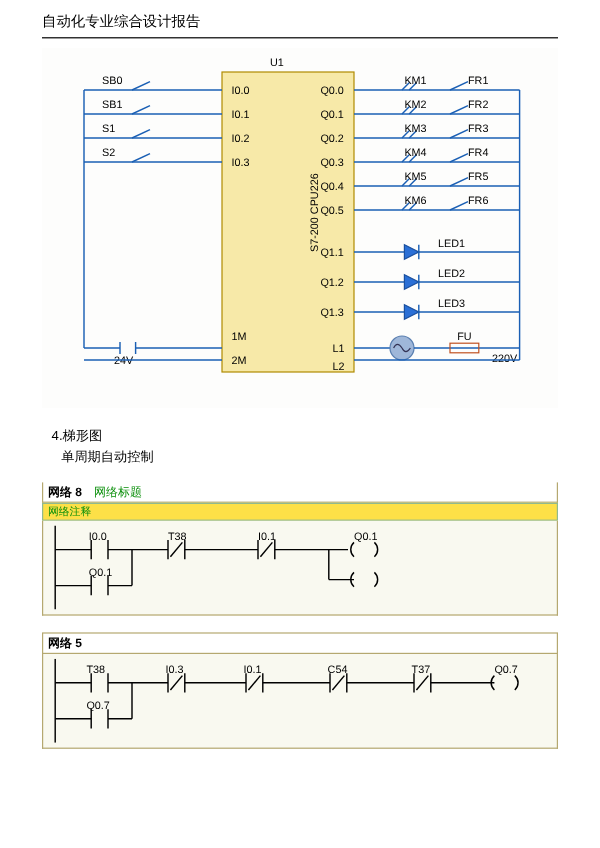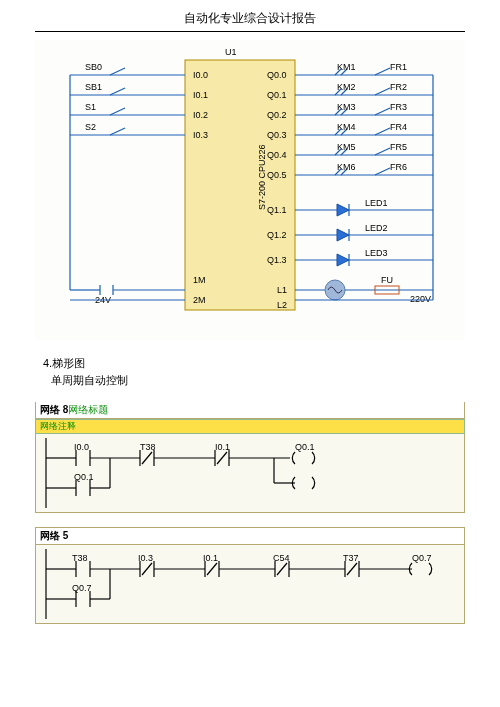--- a/index.html
+++ b/index.html
@@ -1,29 +1,29 @@
 <!DOCTYPE html>
 <html><head>
 <meta charset="utf-8">
 <style>
 body{margin:0;font-family:"SimSun","Microsoft YaHei",sans-serif;font-size:10px;background:#fff;color:#000;width:500px}
 .page{padding:10px 35px}
-.title{text-align:center;font-size:12px;margin-bottom:4px}
+.title{font-size:12px;margin-bottom:4px}
 .hr{border-top:1px solid #000;margin-bottom:8px}
 svg{display:block}
 .sec{margin:16px 0 2px 8px;font-size:11px}
 .sec2{margin:0 0 14px 16px;font-size:11px}
 .lbl{font-size:9px;fill:#000}
 .wire{stroke:#1a5fb4;stroke-width:1.2;fill:none}
 .plcbox{fill:#f7e9a8;stroke:#b08b00;stroke-width:1}
 .led{fill:#2a6fd6;stroke:#1a4f9e}
 .lad-head{background:#f5f0c0;border:1px solid #b5a870;font-size:10px;padding:1px 4px;color:#0a8f0a;margin-top:4px}
 .lad-net{background:#fff;border-left:1px solid #b5a870;border-right:1px solid #b5a870;border-bottom:1px solid #b5a870;font-size:10px;padding:1px 4px}
 .lad-net b{color:#000}
-.lad-net span{color:#0a8f0a;margin-left:0}
+.lad-net span{color:#0a8f0a;margin-left:10px}
 .lad-sub{background:#fde047;border:1px solid #8fb98f;font-size:9px;padding:0 4px;color:#0a8f0a}
 .lad-body{background:#f9f9f0;border:1px solid #b5a870;border-top:none;height:auto;padding:4px}
 .ll{stroke:#000;stroke-width:1.2;fill:none}
 .lt{font-size:9px;fill:#000}
 </style>
 </head>
 <body>
 <div class="page">
 
 <div class="title">自动化专业综合设计报告</div>

